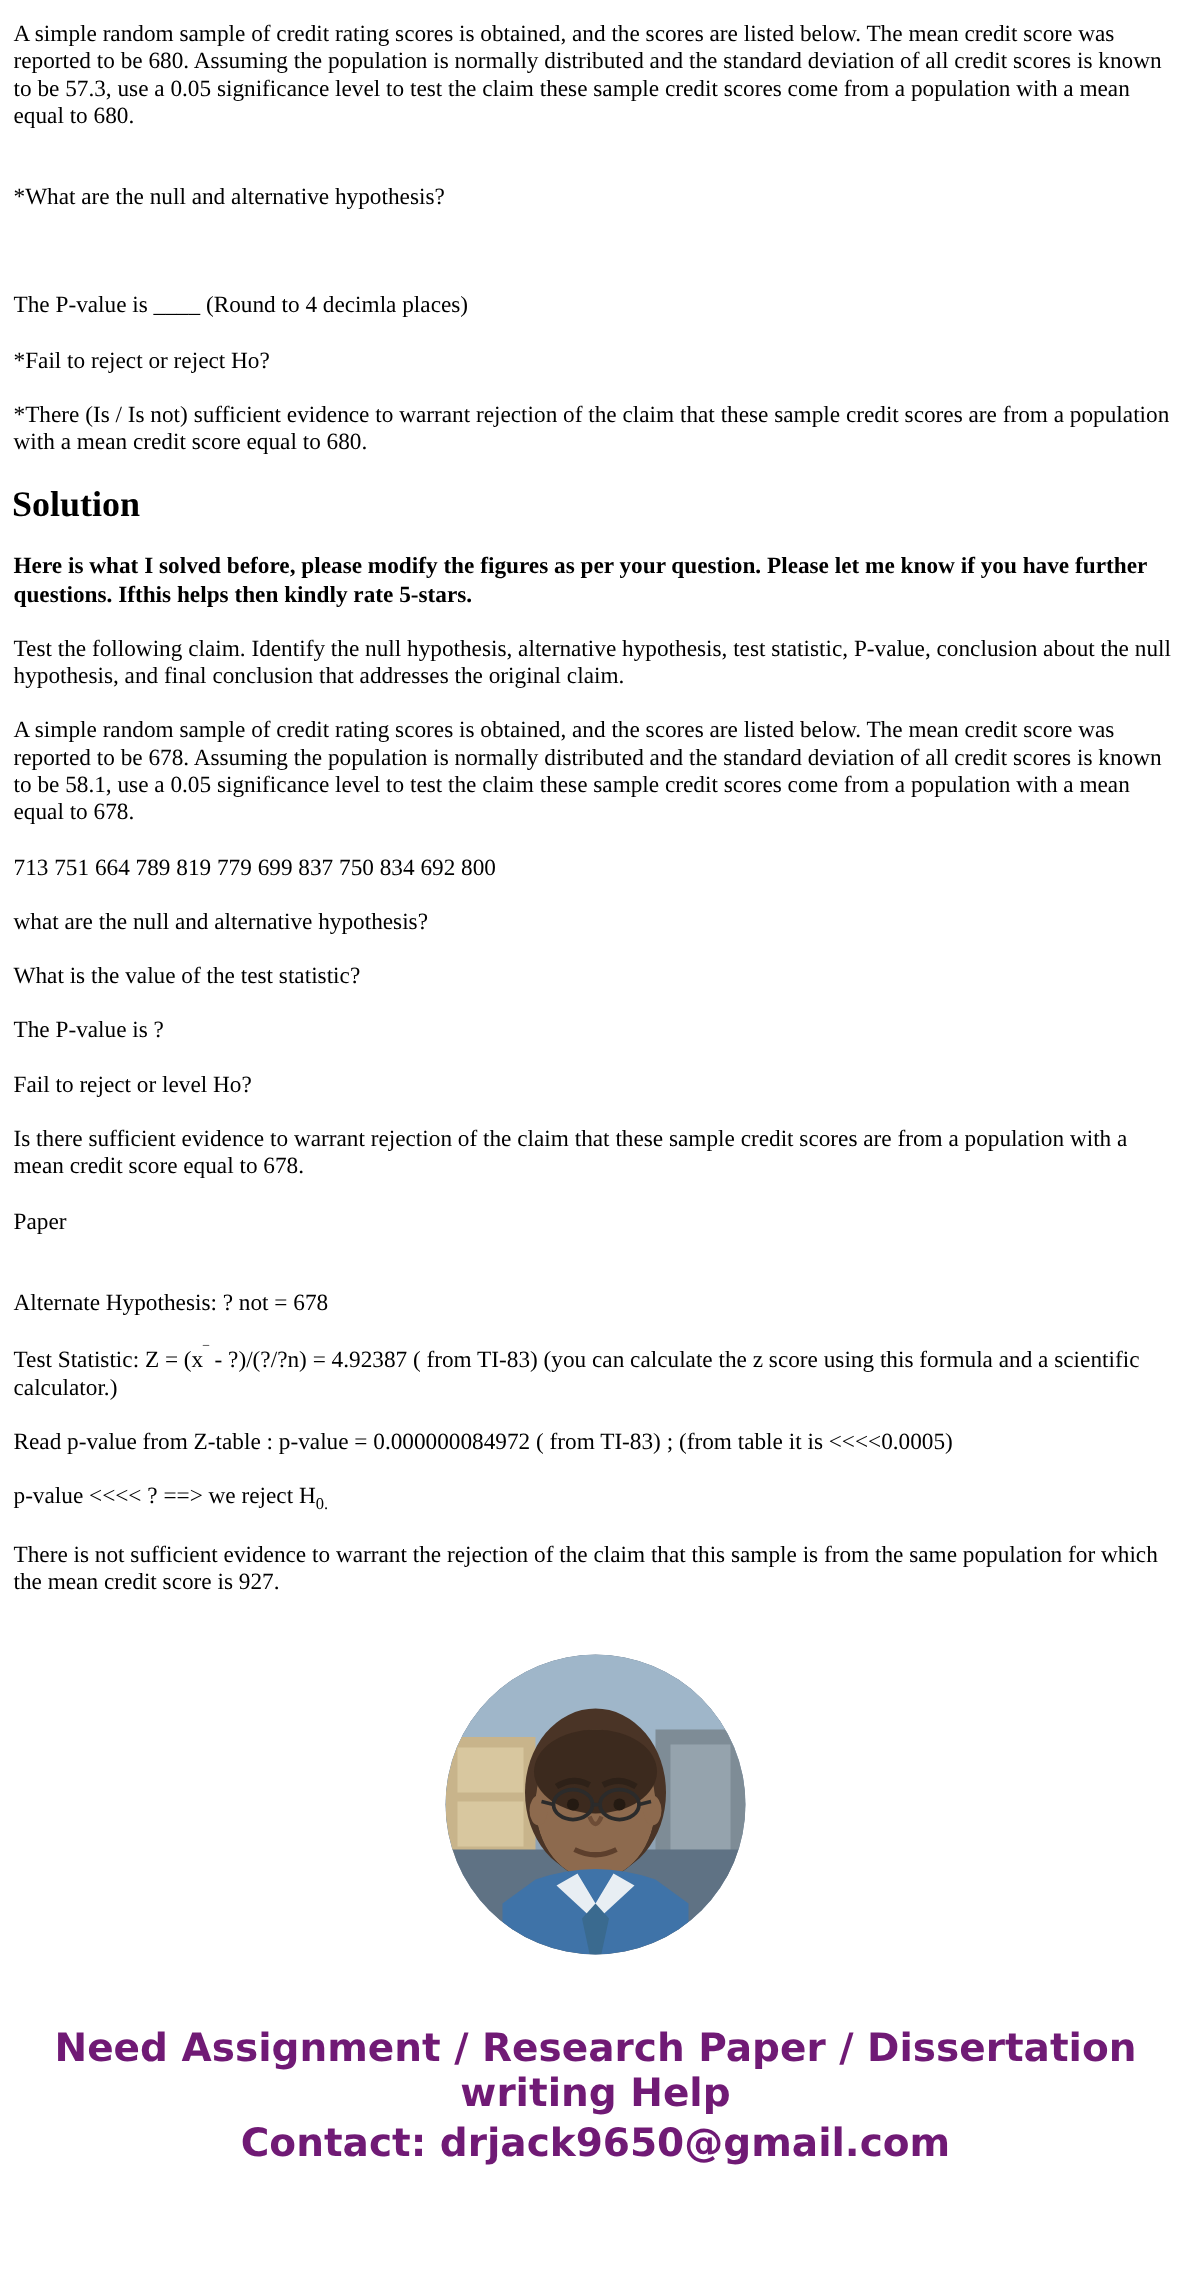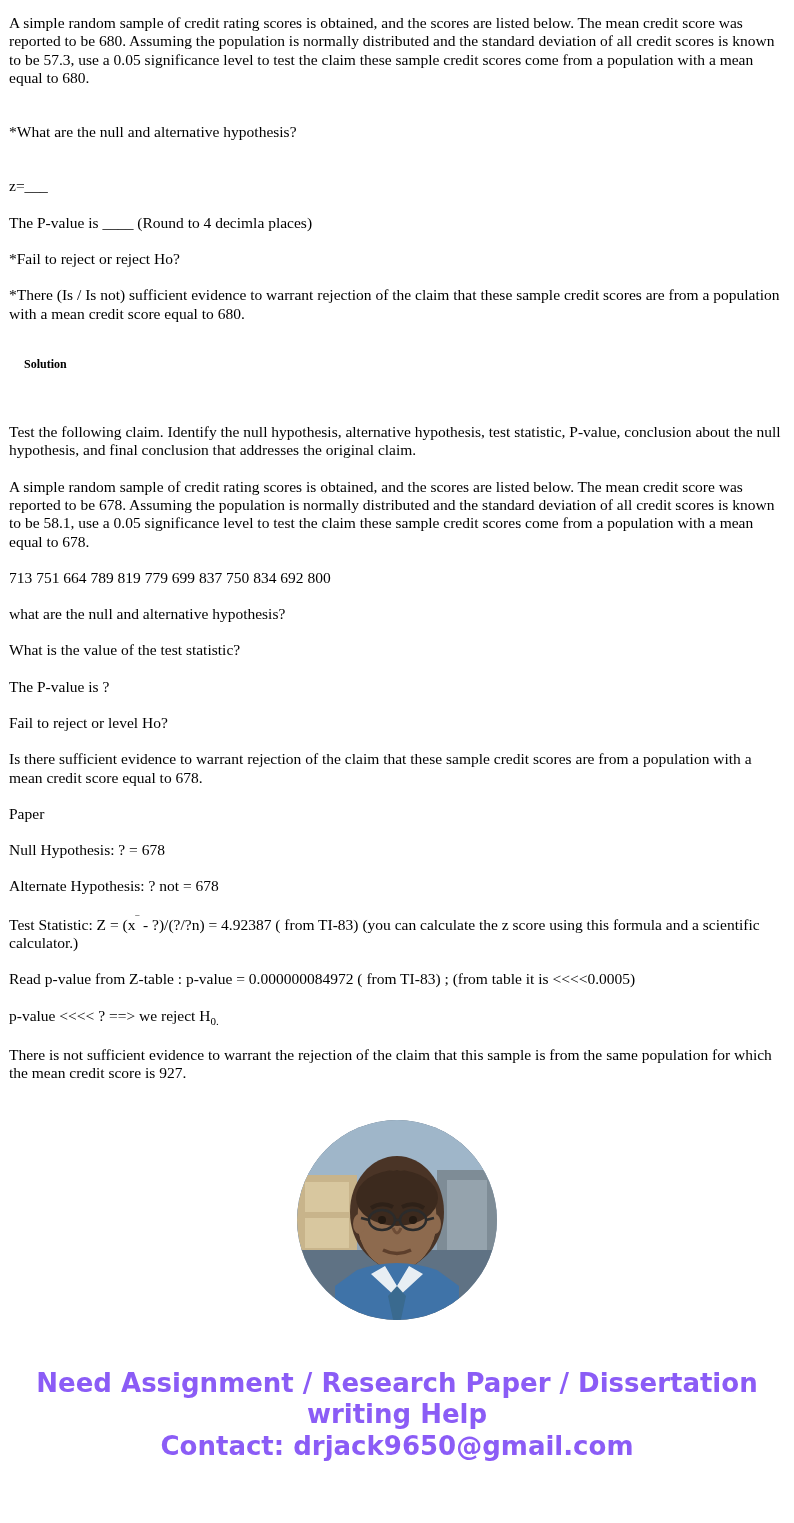--- a/index.html
+++ b/index.html
@@ -20,23 +20,23 @@
   p.para {
     margin: 0 0 0 1px;
     padding: 0;
     font-size: 15.5px;
     line-height: 1.18;
     text-align: left;
   }
   .spacer-sm { height: 18px; }
   .bold { font-weight: bold; }
   h2.section-title {
-    font-size: 12px;
+    font-size: 24px;
     font-weight: bold;
-    margin: 16px;
+    margin: 0;
     padding: 0;
     line-height: 1.2;
   }
   .sub {
     font-size: 11px;
     vertical-align: sub;
   }
   .sup-hat {
     font-size: 11px;
     vertical-align: super;
@@ -56,55 +56,55 @@
     background: #6d7f92;
   }
   .avatar svg { display: block; }
   .footer {
     margin-top: 48px;
     text-align: center;
     font-family: "DejaVu Sans", "Liberation Sans", sans-serif;
     font-weight: bold;
     font-size: 26px;
     line-height: 1.17;
-    color: #8b5cf6;
+    color: #701a75;
   }
   .footer .line2 { display: block; }
   .footer .contact { display: block; margin-top: 2px; }
 </style>
 </head>
 <body>
 
 <div class="page">
 
   <p class="para">A simple random sample of credit rating scores is obtained, and the scores are listed below. The mean credit score was reported to be 680. Assuming the population is normally distributed and the standard deviation of all credit scores is known to be 57.3, use a 0.05 significance level to test the claim these sample credit scores come from a population with a mean equal to 680.</p>
   <div class="spacer-sm"></div>
 
   <div class="spacer-sm"></div>
 
   <p class="para">*What are the null and alternative hypothesis?</p>
   <div class="spacer-sm"></div>
 
   <div class="spacer-sm"></div>
 
-  <p class="para">z=___</p>
   <div class="spacer-sm"></div>
 
   <p class="para">The P-value is ____ (Round to 4 decimla places)</p>
   <div class="spacer-sm"></div>
 
   <p class="para">*Fail to reject or reject Ho?</p>
   <div class="spacer-sm"></div>
 
   <p class="para">*There (Is / Is not) sufficient evidence to warrant rejection of the claim that these sample credit scores are from a population with a mean credit score equal to 680.</p>
   <div class="spacer-sm"></div>
 
   <h2 class="section-title">Solution</h2>
   <div class="spacer-sm"></div>
 
+  <p class="para bold">Here is what I solved before, please modify the figures as per your question. Please let me know if you have further questions. Ifthis helps then kindly rate 5-stars.</p>
   <div class="spacer-sm"></div>
 
   <p class="para">Test the following claim. Identify the null hypothesis, alternative hypothesis, test statistic, P-value, conclusion about the null hypothesis, and final conclusion that addresses the original claim.</p>
   <div class="spacer-sm"></div>
 
   <p class="para">A simple random sample of credit rating scores is obtained, and the scores are listed below. The mean credit score was reported to be 678. Assuming the population is normally distributed and the standard deviation of all credit scores is known to be 58.1, use a 0.05 significance level to test the claim these sample credit scores come from a population with a mean equal to 678.</p>
   <div class="spacer-sm"></div>
 
   <p class="para">713 751 664 789 819 779 699 837 750 834 692 800</p>
   <div class="spacer-sm"></div>
@@ -120,21 +120,20 @@
 
   <p class="para">Fail to reject or level Ho?</p>
   <div class="spacer-sm"></div>
 
   <p class="para">Is there sufficient evidence to warrant rejection of the claim that these sample credit scores are from a population with a mean credit score equal to 678.</p>
   <div class="spacer-sm"></div>
 
   <p class="para">Paper</p>
   <div class="spacer-sm"></div>
 
-  <p class="para">Null Hypothesis: ? = 678</p>
   <div class="spacer-sm"></div>
 
   <p class="para">Alternate Hypothesis: ? not = 678</p>
   <div class="spacer-sm"></div>
 
   <p class="para"><span>Test Statistic: Z = (x</span><span class="sup-hat">‾</span><span> - ?)/(?/?n) = 4.92387 ( from TI-83) (you can calculate the z score using this formula and a scientific calculator.)</span></p>
   <div class="spacer-sm"></div>
 
   <p class="para">Read p-value from Z-table : p-value = 0.000000084972 ( from TI-83) ; (from table it is &lt;&lt;&lt;&lt;0.0005)</p>
   <div class="spacer-sm"></div>

